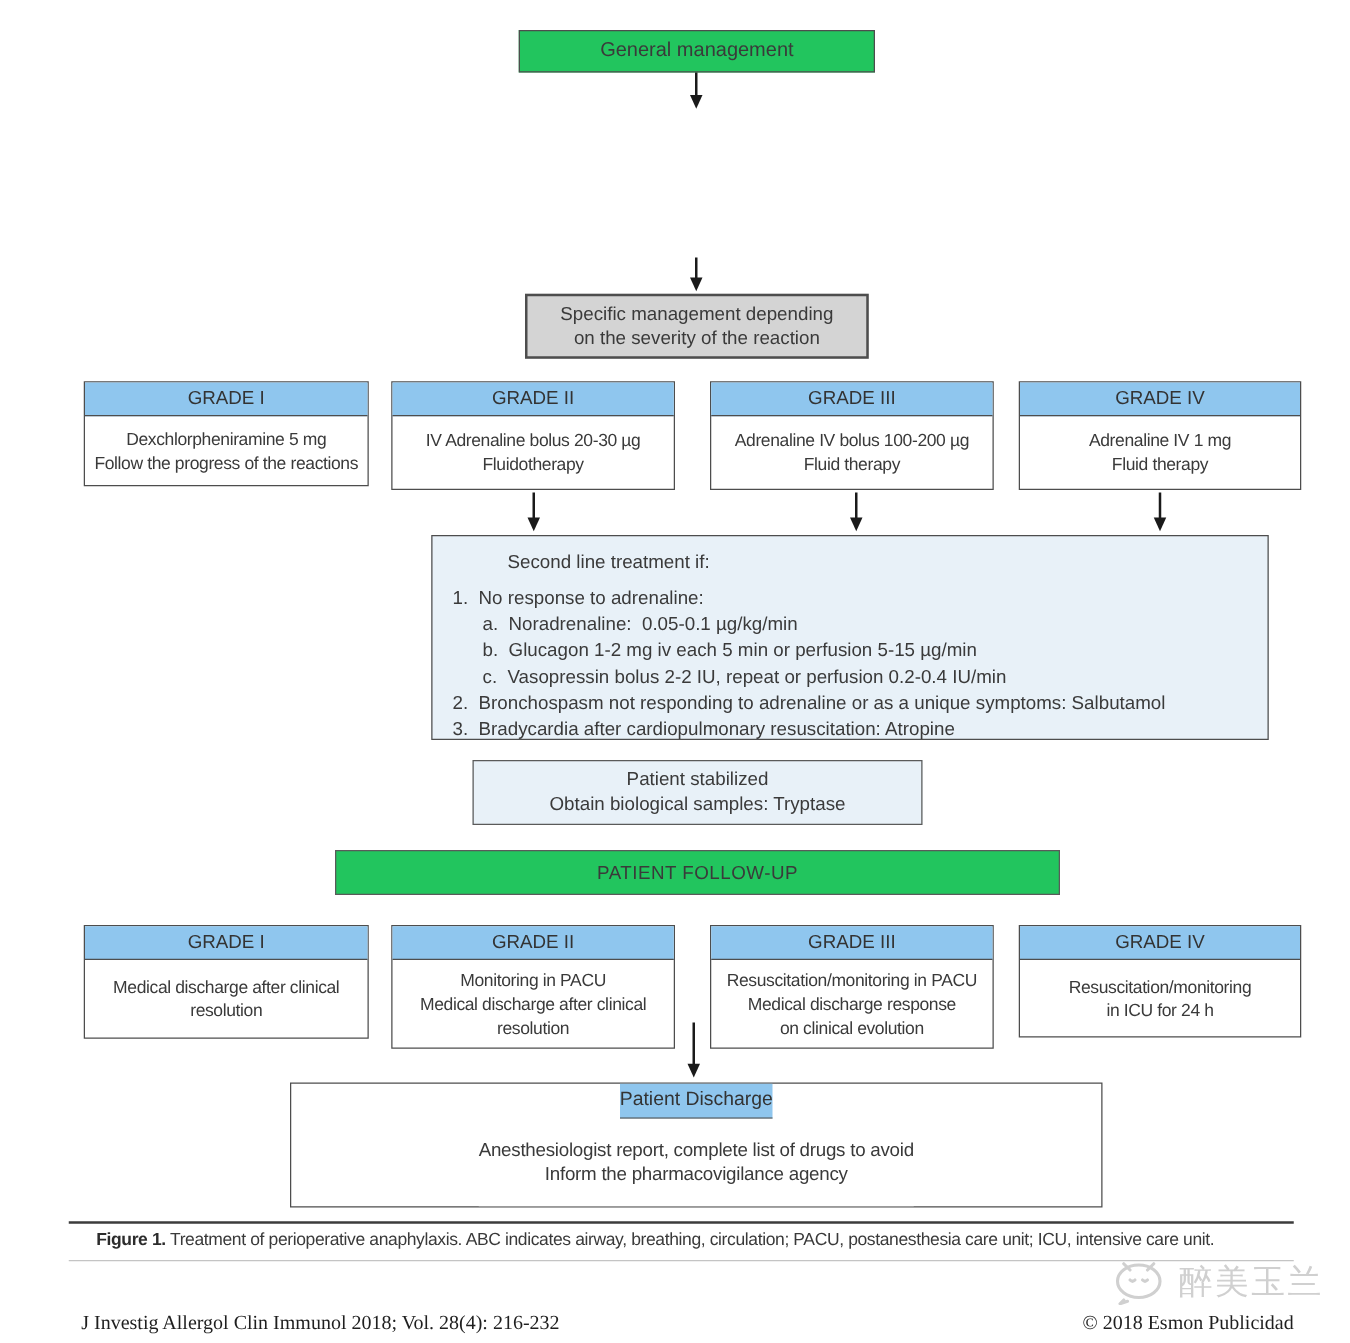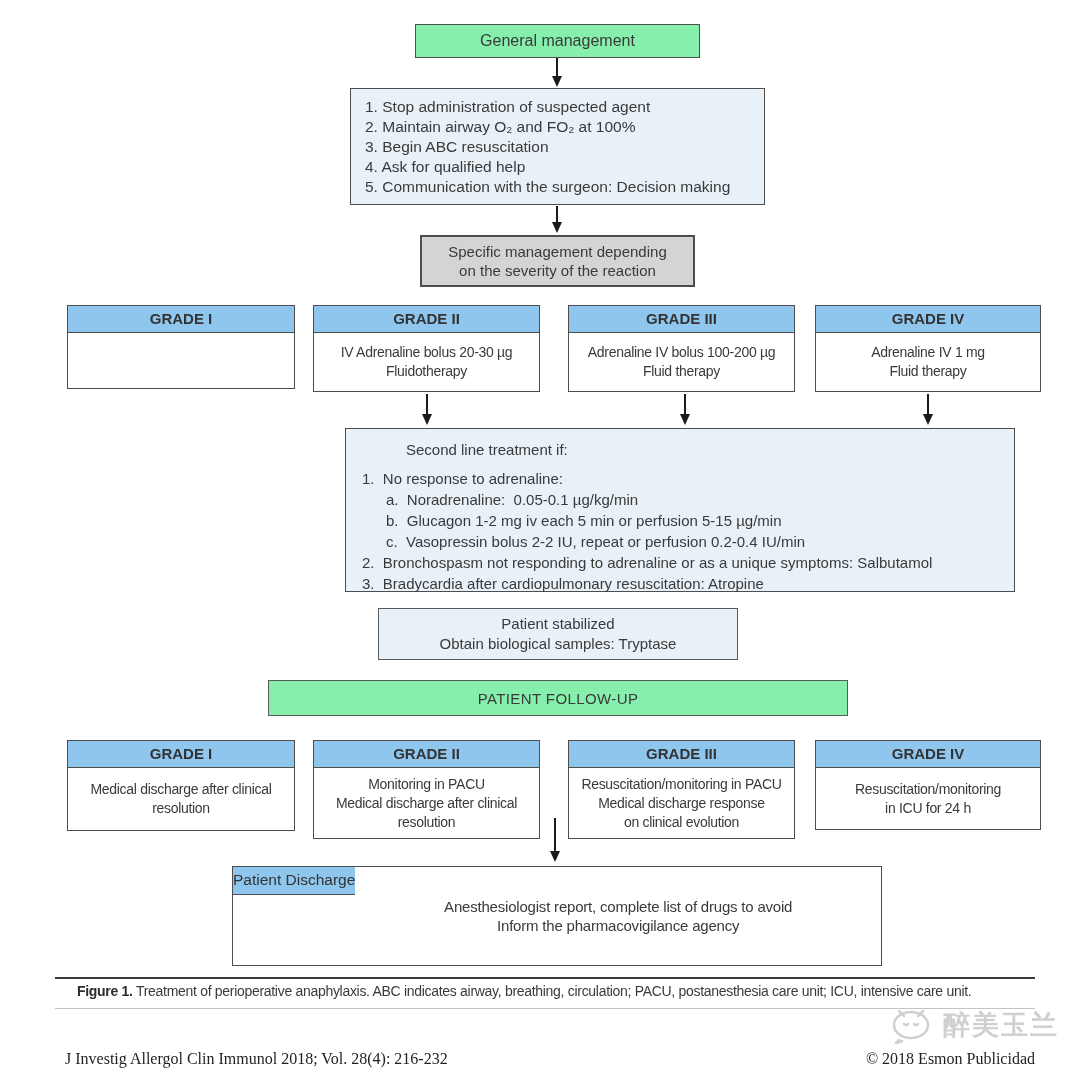--- a/index.html
+++ b/index.html
@@ -1,44 +1,44 @@
 <!DOCTYPE html>
 <html><head>
 <meta charset="utf-8">
 <style>
   html,body{margin:0;padding:0;background:#ffffff;}
   #page{position:relative;width:1080px;height:1074px;background:#ffffff;overflow:hidden;
         font-family:"Liberation Sans","DejaVu Sans",sans-serif;color:#3a3a3a;}
 
-  .box{position:absolute;box-sizing:border-box;border:1.5px solid #4d4d4d;background:#86efac;}
+  .box{position:absolute;box-sizing:border-box;border:1.5px solid #4d4d4d;background:#22c55e;}
   .lightblue{background:#e8f1f8;}
   .grayfill{background:#d4d4d4;border-width:2px;}
   .center-flex{display:flex;flex-direction:column;align-items:center;justify-content:center;text-align:center;}
 
   .title-box{font-size:16px;}
   .steps-box{padding:8px 0 0 14px;font-size:15.5px;line-height:20px;}
   .steps-box div{white-space:pre-wrap;}
   .gray-box{font-size:15px;line-height:19px;align-items:center;}
 
   .grade-box{position:absolute;box-sizing:border-box;border:1.5px solid #4d4d4d;background:#fff;display:flex;flex-direction:column;}
   .grade-head{box-sizing:border-box;height:27px;line-height:25px;text-align:center;
-              background:#8fc6ee;border-bottom:1.5px solid #4d4d4d;font-size:15px;font-weight:700;color:#333;}
+              background:#8fc6ee;border-bottom:1.5px solid #4d4d4d;font-size:15px;font-weight:400;color:#333;}
   .grade-body{flex:1;display:flex;flex-direction:column;align-items:center;justify-content:center;
               font-size:14px;line-height:19px;letter-spacing:-0.3px;text-align:center;}
   .grade-line{white-space:nowrap;}
 
   .sl-box{padding:10px 0 0 16px;font-size:15px;line-height:21px;}
   .sl-title{margin-bottom:8px;margin-left:44px;}
   .sl-item{white-space:pre-wrap;}
   .sl-sub{padding-left:24px;white-space:pre-wrap;}
 
   .stab-box{font-size:15px;line-height:20px;border-width:1px;border-color:#5a5a5a;}
   .fu-box{font-size:15px;letter-spacing:0.4px;border-width:1px;border-color:#5a5a5a;}
 
-  .discharge-box{position:absolute;box-sizing:border-box;border:1.5px solid #4d4d4d;display:flex;flex-direction:row;}
+  .discharge-box{position:absolute;box-sizing:border-box;border:1.5px solid #4d4d4d;display:flex;flex-direction:column;align-items:center;}
   .discharge-head{box-sizing:border-box;height:28px;line-height:26px;text-align:center;background:#8fc6ee;
                   border-bottom:1.5px solid #4d4d4d;font-size:15.5px;color:#333;}
   .discharge-body{flex:1;display:flex;flex-direction:column;align-items:center;justify-content:center;
                   font-size:15px;line-height:19.5px;letter-spacing:-0.2px;text-align:center;background:#fff;}
 
   .arrow{position:absolute;width:2px;background:#1a1a1a;}
   .arrow::after{content:"";position:absolute;bottom:-10px;left:50%;transform:translateX(-50%);
                 border:5px solid transparent;border-bottom:none;border-top:11px solid #1a1a1a;}
 
   .rule{position:absolute;left:55px;width:980px;}
@@ -47,51 +47,48 @@
 
   .caption{position:absolute;left:65px;top:983px;width:985px;font-size:14px;letter-spacing:-0.3px;color:#3a3a3a;margin-left:12px;}
   .caption b{font-weight:bold;color:#2c2c2c;}
 
   .footer-left{position:absolute;left:65px;top:1050px;font-family:"Liberation Serif","DejaVu Serif",serif;
                font-size:16px;color:#1f1f1f;}
   .footer-right{position:absolute;right:45px;top:1050px;font-family:"Liberation Serif","DejaVu Serif",serif;
                 font-size:16px;color:#1f1f1f;}
 
   .watermark{position:absolute;left:885px;top:1006px;display:flex;align-items:center;gap:6px;color:#d0d0d0;}
-  .watermark-text{font-size:27px;font-weight:bold;letter-spacing:2px;
+  .watermark-text{font-size:27px;font-weight:normal;letter-spacing:2px;
                   font-family:"Liberation Sans","DejaVu Sans",sans-serif;}
 </style>
 </head>
 <body>
 
 <div id="page">
 
   <div class="box title-box center-flex" style="left:415px;top:24px;width:285px;height:34px;">
     <div>General management</div>
   </div>
 
   <div class="arrow" style="left:556px;top:58px;height:19px;"></div>
 
-  <div class="box lightblue steps-box" style="left:350px;top:88px;width:415px;height:117px;">
-    <div>1. Stop administration of suspected agent</div>
-    <div>2. Maintain airway O₂ and FO₂ at 100%</div>
-    <div>3. Begin ABC resuscitation</div>
-    <div>4. Ask for qualified help</div>
-    <div>5. Communication with the surgeon: Decision making</div>
-  </div>
 
   <div class="arrow" style="left:556px;top:206px;height:17px;"></div>
 
   <div class="box grayfill gray-box center-flex" style="left:420px;top:235px;width:275px;height:52px;">
     <div>Specific management depending</div>
     <div>on the severity of the reaction</div>
   </div>
 
   <div class="grade-box" style="left:67px;top:305px;width:228px;height:84px;">
     <div class="grade-head">GRADE I</div>
+    <div class="grade-body">
+      <div class="grade-line">Dexchlorpheniramine 5 mg</div>
+      <div class="grade-line">Follow the progress of the reactions</div>
+    </div>
   </div>
   <div class="grade-box" style="left:313px;top:305px;width:227px;height:87px;">
     <div class="grade-head">GRADE II</div>
     <div class="grade-body">
       <div class="grade-line">IV Adrenaline bolus 20-30 µg</div>
       <div class="grade-line">Fluidotherapy</div>
     </div>
   </div>
   <div class="grade-box" style="left:568px;top:305px;width:227px;height:87px;">
     <div class="grade-head">GRADE III</div>

